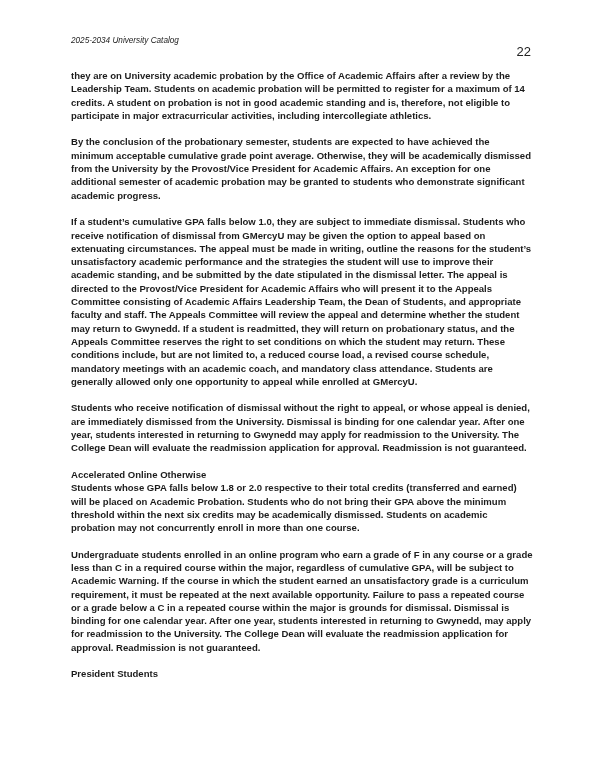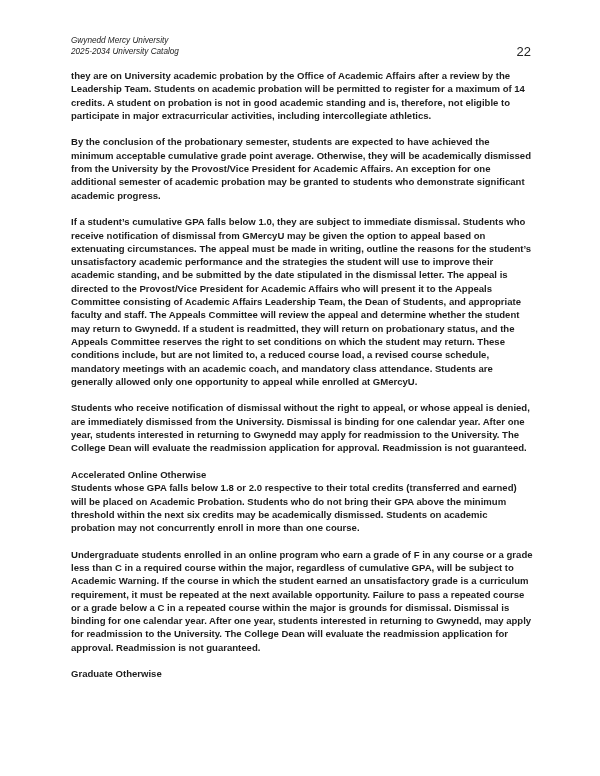--- a/index.html
+++ b/index.html
@@ -11,29 +11,28 @@
   .content { position: absolute; left: 71px; top: 69px; width: 462px;
              font-size: 9.55px; line-height: 13.3px; color: #1c1c1c; }
   .content p { margin: 0 0 13.3px 0; font-weight: bold; }
   .content h3 { margin: 0; font-size: 9.55px; line-height: 13.3px; font-weight: bold; }
   .note { font-style: italic; }
 </style>
 </head>
 <body>
 
 <div class="header">
-  <div>Gwynedd Mercy University</div>
   <div>2025-2034 University Catalog</div>
   <div class="page-num">22</div>
 </div>
 
 <div class="content">
   <p>they are on University academic probation by the Office of Academic Affairs after a review by the Leadership Team. Students on academic probation will be permitted to register for a maximum of 14 credits. A student on probation is not in good academic standing and is, therefore, not eligible to participate in major extracurricular activities, including intercollegiate athletics.</p>
   <p>By the conclusion of the probationary semester, students are expected to have achieved the minimum acceptable cumulative grade point average. Otherwise, they will be academically dismissed from the University by the Provost/Vice President for Academic Affairs. An exception for one additional semester of academic probation may be granted to students who demonstrate significant academic progress.</p>
   <p>If a student’s cumulative GPA falls below 1.0, they are subject to immediate dismissal. Students who receive notification of dismissal from GMercyU may be given the option to appeal based on extenuating circumstances. The appeal must be made in writing, outline the reasons for the student’s unsatisfactory academic performance and the strategies the student will use to improve their academic standing, and be submitted by the date stipulated in the dismissal letter. The appeal is directed to the Provost/Vice President for Academic Affairs who will present it to the Appeals Committee consisting of Academic Affairs Leadership Team, the Dean of Students, and appropriate faculty and staff. The Appeals Committee will review the appeal and determine whether the student may return to Gwynedd. If a student is readmitted, they will return on probationary status, and the Appeals Committee reserves the right to set conditions on which the student may return. These conditions include, but are not limited to, a reduced course load, a revised course schedule, mandatory meetings with an academic coach, and mandatory class attendance. Students are generally allowed only one opportunity to appeal while enrolled at GMercyU.</p>
   <p>Students who receive notification of dismissal without the right to appeal, or whose appeal is denied, are immediately dismissed from the University. Dismissal is binding for one calendar year. After one year, students interested in returning to Gwynedd may apply for readmission to the University. The College Dean will evaluate the readmission application for approval. Readmission is not guaranteed.</p>
 
   <h3>Accelerated Online Otherwise</h3>
   <p>Students whose GPA falls below 1.8 or 2.0 respective to their total credits (transferred and earned) will be placed on Academic Probation. Students who do not bring their GPA above the minimum threshold within the next six credits may be academically dismissed. Students on academic probation may not concurrently enroll in more than one course.</p>
   <p>Undergraduate students enrolled in an online program who earn a grade of F in any course or a grade less than C in a required course within the major, regardless of cumulative GPA, will be subject to Academic Warning. If the course in which the student earned an unsatisfactory grade is a curriculum requirement, it must be repeated at the next available opportunity. Failure to pass a repeated course or a grade below a C in a repeated course within the major is grounds for dismissal. Dismissal is binding for one calendar year. After one year, students interested in returning to Gwynedd, may apply for readmission to the University. The College Dean will evaluate the readmission application for approval. Readmission is not guaranteed.</p>
 
-  <h3>Graduate Otherwise</h3>
+  <h3>President Students</h3>
 </div>
 
 </body></html>

